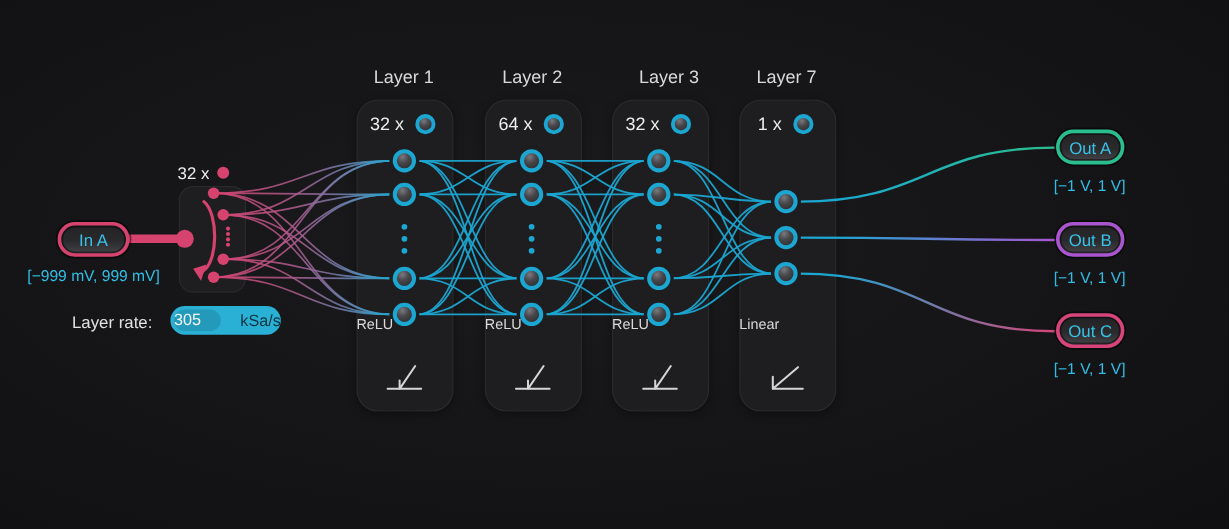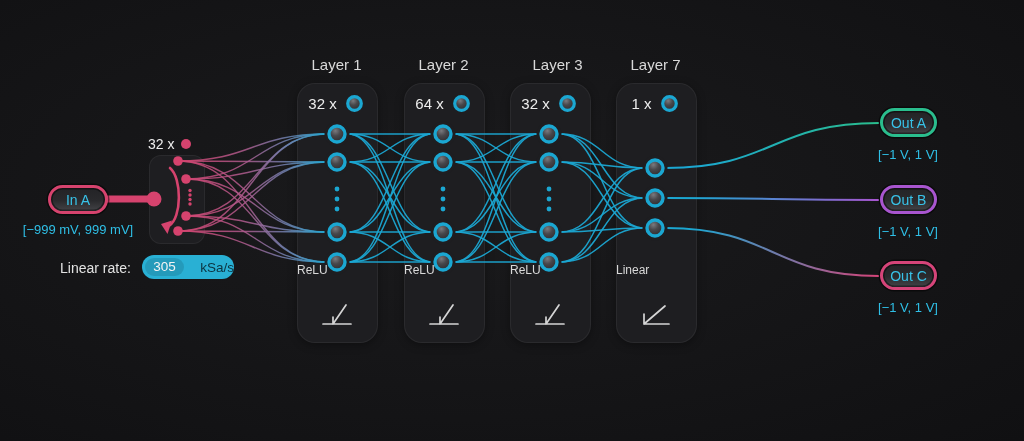--- a/index.html
+++ b/index.html
@@ -41,21 +41,21 @@
   .out-pill{left:880px;width:57px;}
   .range{position:absolute;width:120px;text-align:center;color:#2fbfe6;font-size:13px;}
   
   .sample-label{position:absolute;left:60px;top:260px;color:#e2e2e2;font-size:14px;}
   .sample-pill{
     position:absolute;left:142px;top:255px;width:92px;height:24px;border-radius:12px;
     background:#29b0d4;display:flex;align-items:center;
   }
   .sample-value{
     display:block;width:46px;margin-left:3px;height:18px;line-height:18px;border-radius:9px;
-    background:rgba(0,0,0,0.12);text-align:center;color:#f4f4f4;font-size:13.5px;
+    background:rgba(0,0,0,0.12);color:#f4f4f4;font-size:13.5px;
   }
   .sample-unit{flex:1;text-align:center;color:#0c3340;font-size:13.5px;margin-left:16px;}
   
   .fan-count{position:absolute;left:148px;top:136px;display:flex;align-items:center;gap:7px;
     color:#ededed;font-size:14px;}
   .pink-dot{width:10px;height:10px;border-radius:50%;background:#d6436e;}
 </style>
 </head>
 <body>
 
@@ -216,21 +216,21 @@
   </svg>
 
   <div class="fan-count">
     <span>32 x</span>
     <span class="pink-dot"></span>
   </div>
   <div class="pill in-pill">
     <span>In A</span>
   </div>
   <div class="range" style="left:18px;top:222px">[−999 mV, 999 mV]</div>
-  <span class="sample-label">Linear rate:</span>
+  <span class="sample-label">Layer rate:</span>
   <div class="sample-pill">
     <span class="sample-value">305</span>
     <span class="sample-unit">kSa/s</span>
   </div>
 
   <div class="layer-title" style="left:297px">Layer 1</div>
   <div class="layer-title" style="left:404px">Layer 2</div>
   <div class="layer-title" style="left:518px">Layer 3</div>
   <div class="layer-title" style="left:616px">Layer 7</div>
 

